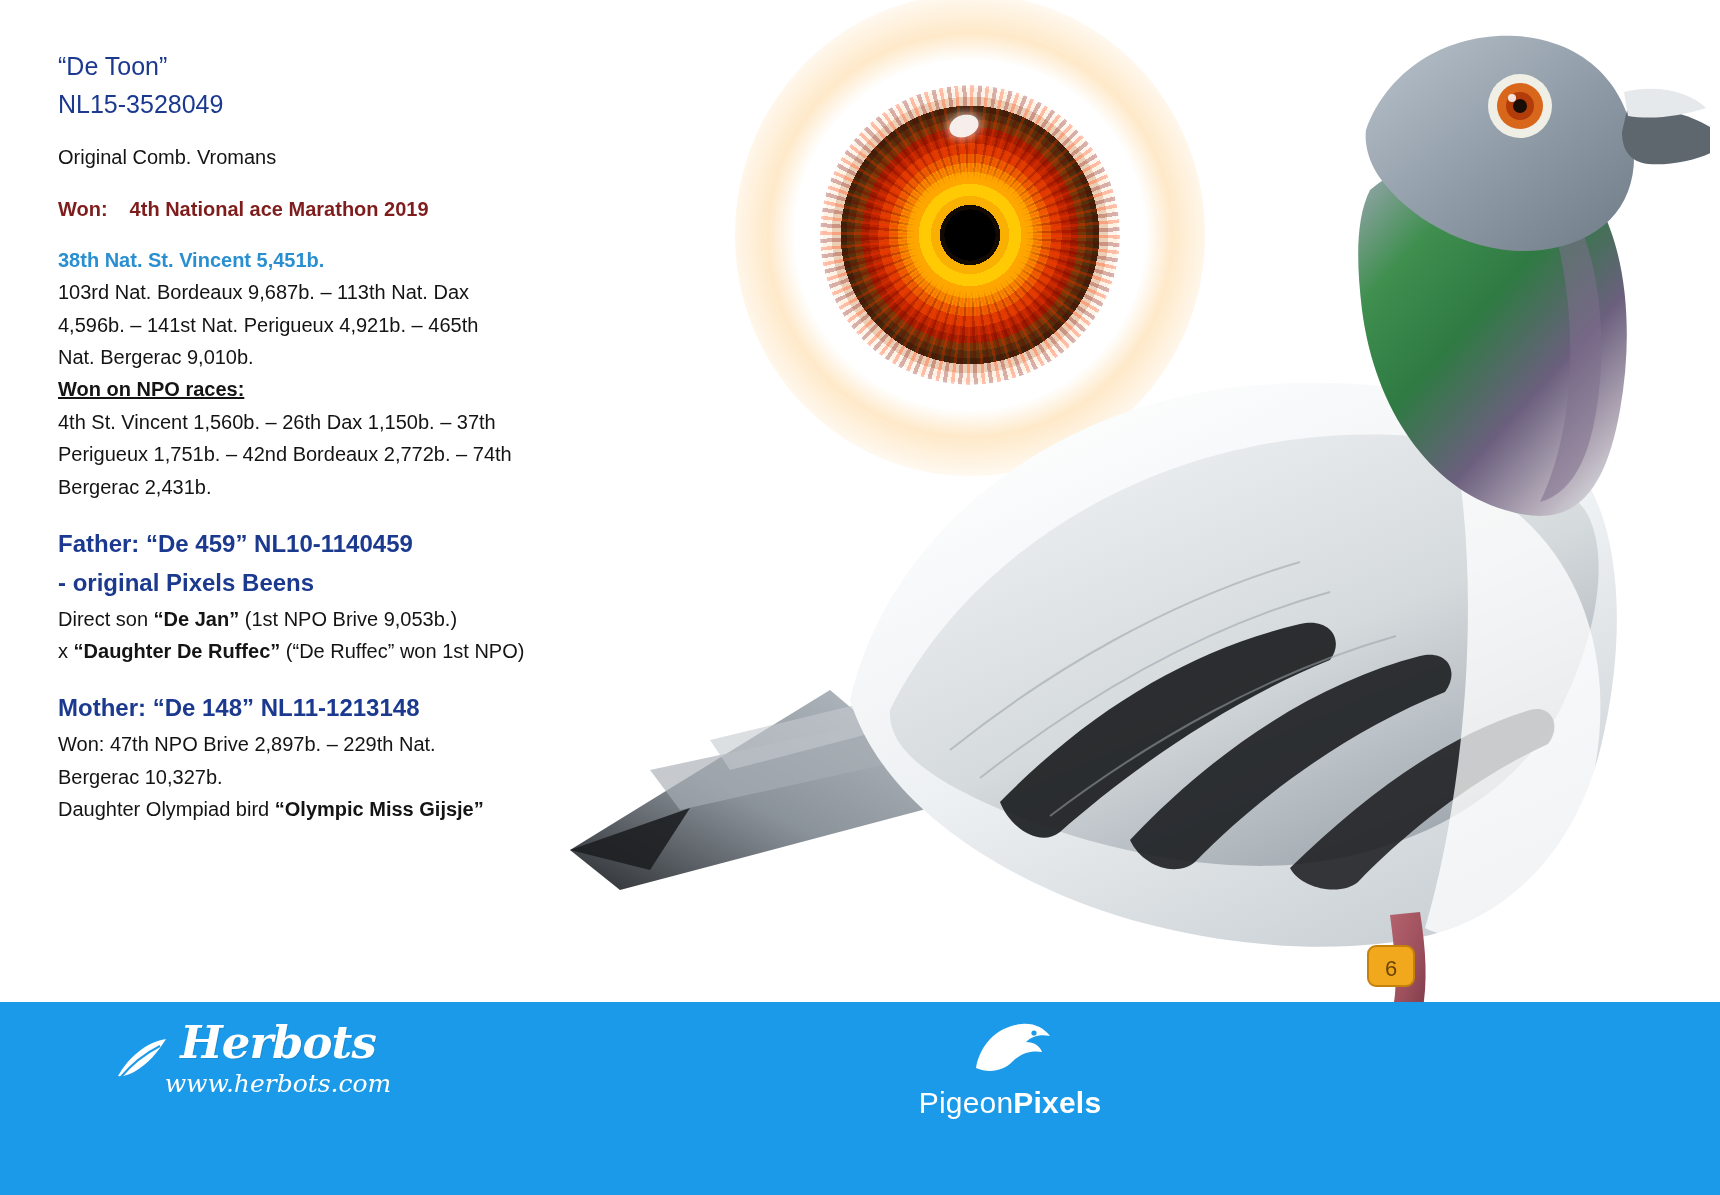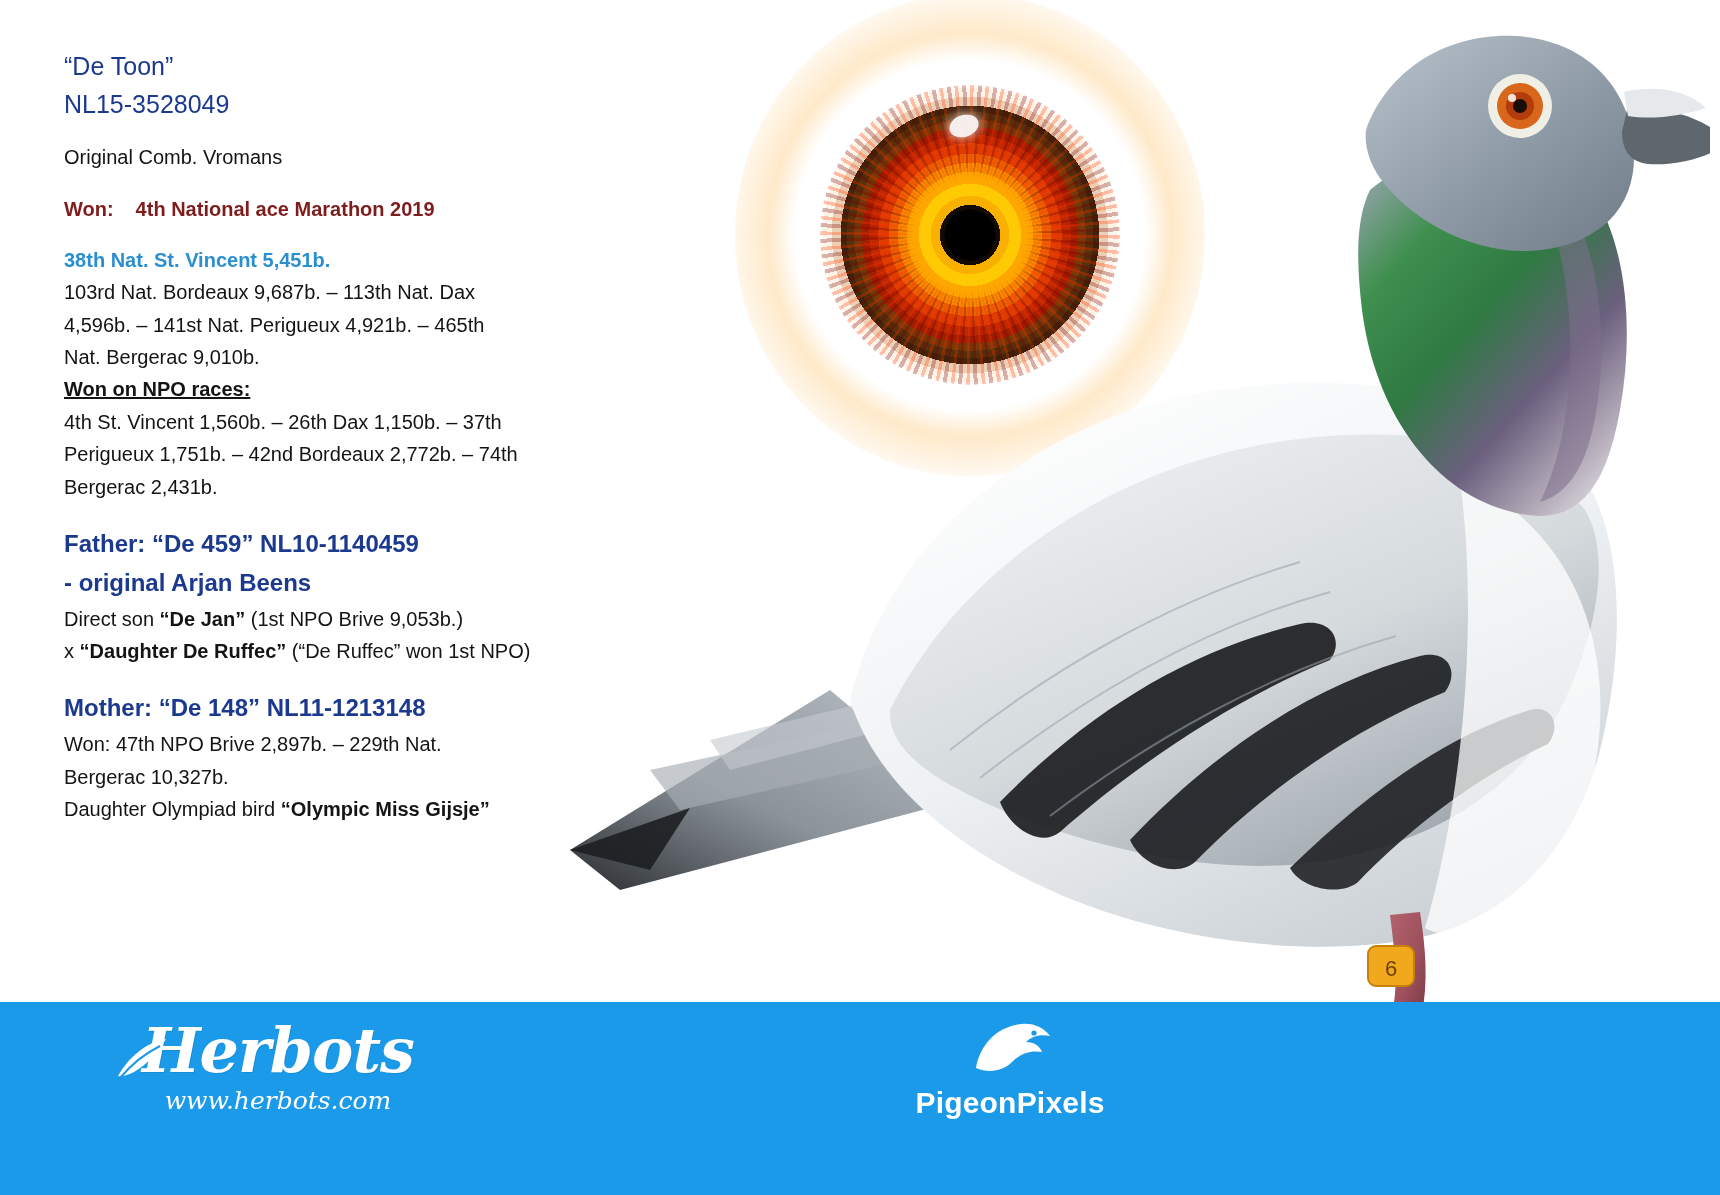--- a/index.html
+++ b/index.html
@@ -18,21 +18,21 @@
   #pedigree-card {
     position: absolute;
     left: 0; top: 0;
     width: 1720px; height: 1195px;
     background: #ffffff;
   }
 
   
   #info-column {
     position: absolute;
-    left: 64px; top: 48px;
+    left: 58px; top: 48px;
     width: 610px;
     font-size: 19.5px;
     line-height: 1.62;
     color: #141414;
   }
   .sp  { height: 22px; }
 
   .name-line {
     color: #1b3a8f;
     font-size: 25px;
@@ -151,21 +151,21 @@
     position: absolute;
     left: 128px; top: 1020px;
     width: 300px;
     color: #ffffff;
     text-align: center;
   }
   #herbots-wordmark {
     font-family: "DejaVu Serif", serif;
     font-style: italic;
     font-weight: bold;
-    font-size: 62px;
+    font-size: 45px;
     line-height: 1;
     letter-spacing: -1px;
     text-shadow: 1px 1px 0 rgba(0,0,0,0.08);
   }
   #herbots-url {
     font-family: "DejaVu Serif", serif;
     font-style: italic;
     font-size: 25px;
     margin-top: 4px;
   }
@@ -176,21 +176,21 @@
   }
   #pigeonpixels-logo {
     position: absolute;
     left: 900px; top: 1018px;
     width: 220px;
     text-align: center;
     color: #ffffff;
   }
   #pp-bird { width: 92px; height: 62px; margin: 0 auto 6px; display:block; }
   #pp-word { font-size: 30px; letter-spacing: 0.2px; }
-  #pp-word .light { font-weight: 700; }
+  #pp-word .light { font-weight: 400; }
   #pp-word .bold { font-weight: bold; }
 </style>
 </head>
 <body>
 
 <div id="pedigree-card">
 
   <div id="info-column">
 
     <div class="name-line">“De Toon”</div>
@@ -207,21 +207,21 @@
     <div class="body-line">Nat. Bergerac 9,010b.</div>
 
     <div class="u-head">Won on NPO races:</div>
     <div class="body-line">4th St. Vincent 1,560b. – 26th Dax 1,150b. – 37th</div>
     <div class="body-line">Perigueux 1,751b. – 42nd Bordeaux 2,772b. – 74th</div>
     <div class="body-line">Bergerac 2,431b.</div>
 
     <div class="sp"></div>
 
     <div class="parent-head">Father: “De 459” NL10-1140459</div>
-    <div class="parent-head">- original Arjan Beens</div>
+    <div class="parent-head">- original Pixels Beens</div>
     <div class="body-line"><span>Direct son </span><span class="b">“De Jan”</span><span> (1st NPO Brive 9,053b.)</span></div>
     <div class="body-line"><span>x </span><span class="b">“Daughter De Ruffec”</span><span> (“De Ruffec” won 1st NPO)</span></div>
 
     <div class="sp"></div>
 
     <div class="parent-head">Mother: “De 148” NL11-1213148</div>
     <div class="body-line">Won: 47th NPO Brive 2,897b. – 229th Nat.</div>
     <div class="body-line">Bergerac 10,327b.</div>
     <div class="body-line"><span>Daughter Olympiad bird </span><span class="b">“Olympic Miss Gijsje”</span></div>
 

